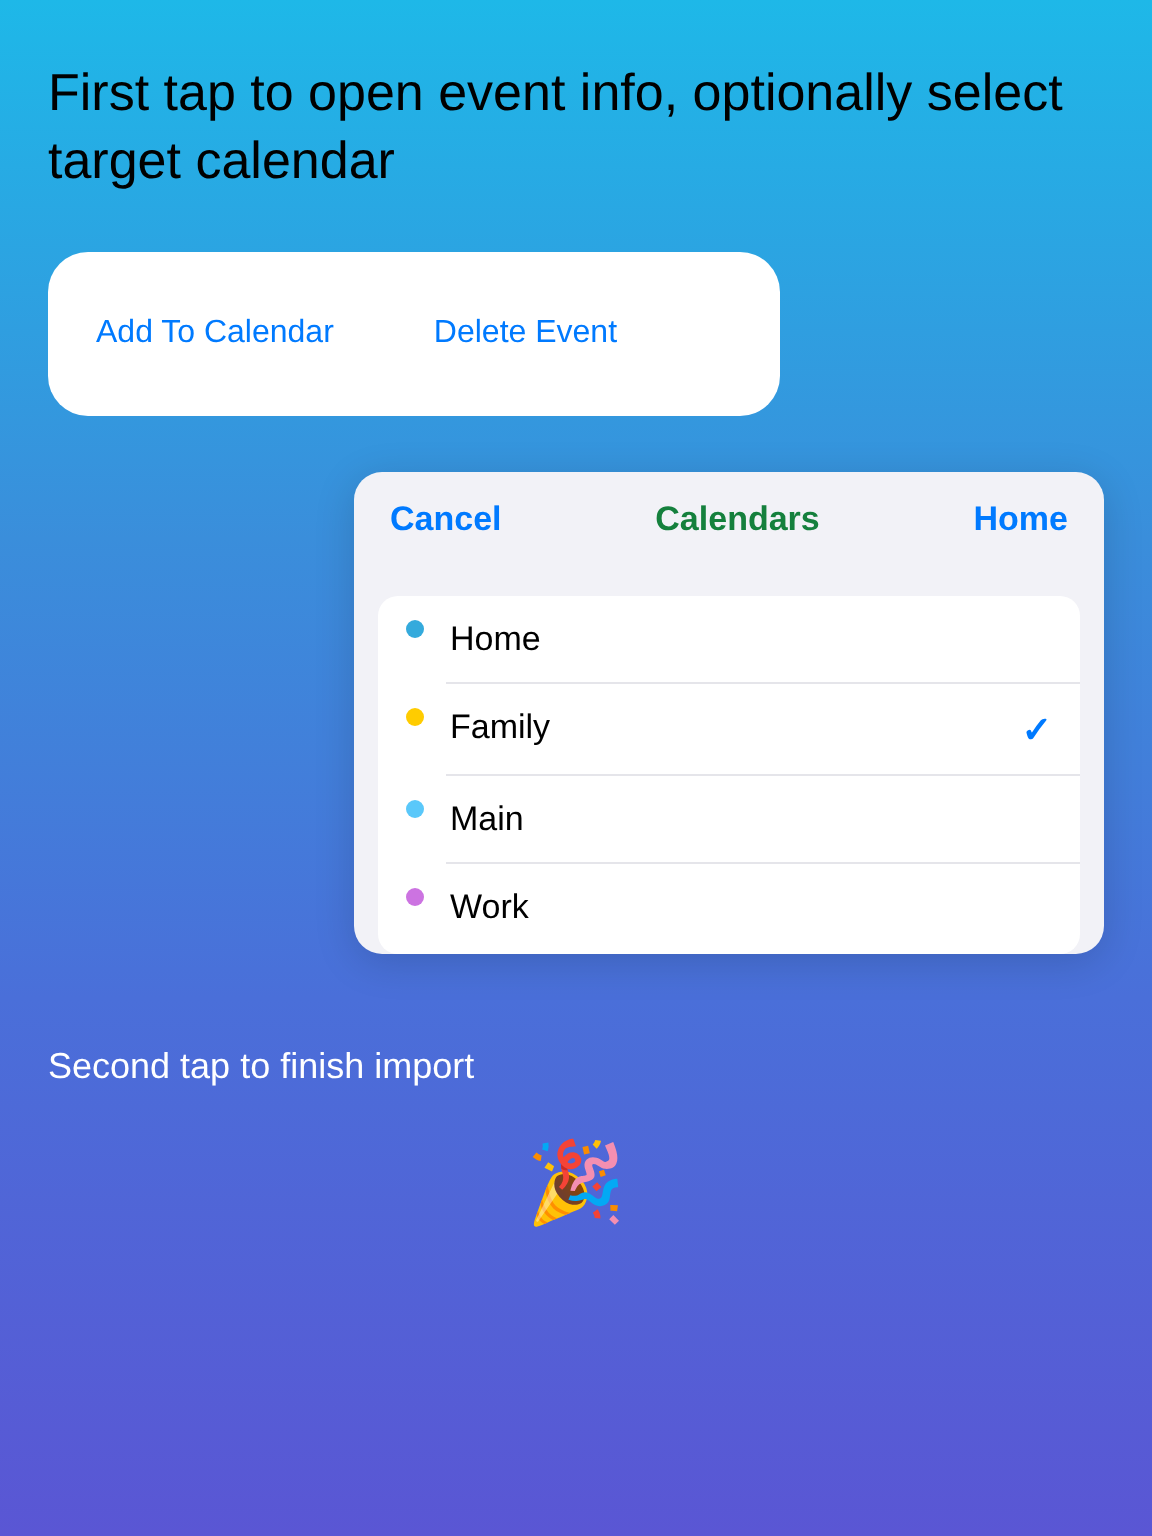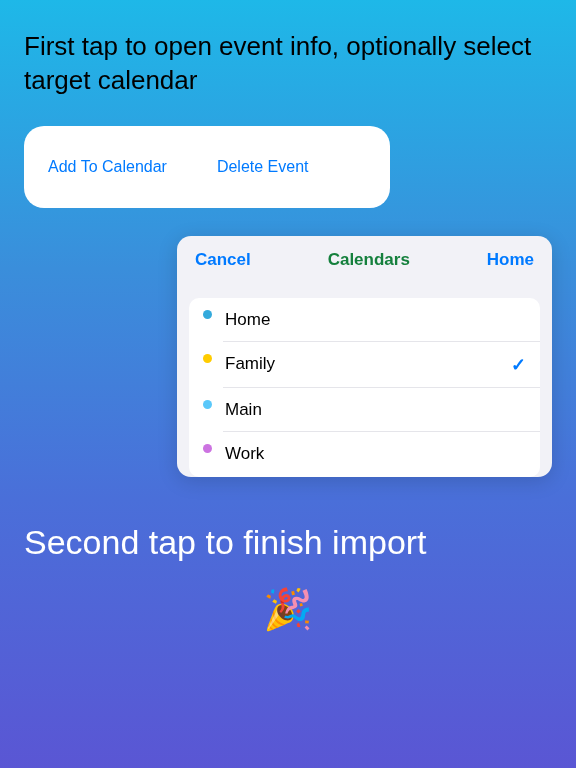--- a/index.html
+++ b/index.html
@@ -104,21 +104,21 @@
       font-size: 17px;
       flex: 1;
     }
     .checkmark {
       color: #007aff;
       font-size: 18px;
       font-weight: 600;
     }
     .instruction-2 {
       color: #ffffff;
-      font-size: 34px;
+      font-size: 18px;
       font-weight: 300;
       padding: 32px 24px 0 24px;
     }
     .emoji {
       text-align: center;
       font-size: 40px;
       margin-top: 24px;
     }
   </style>
 </head>

